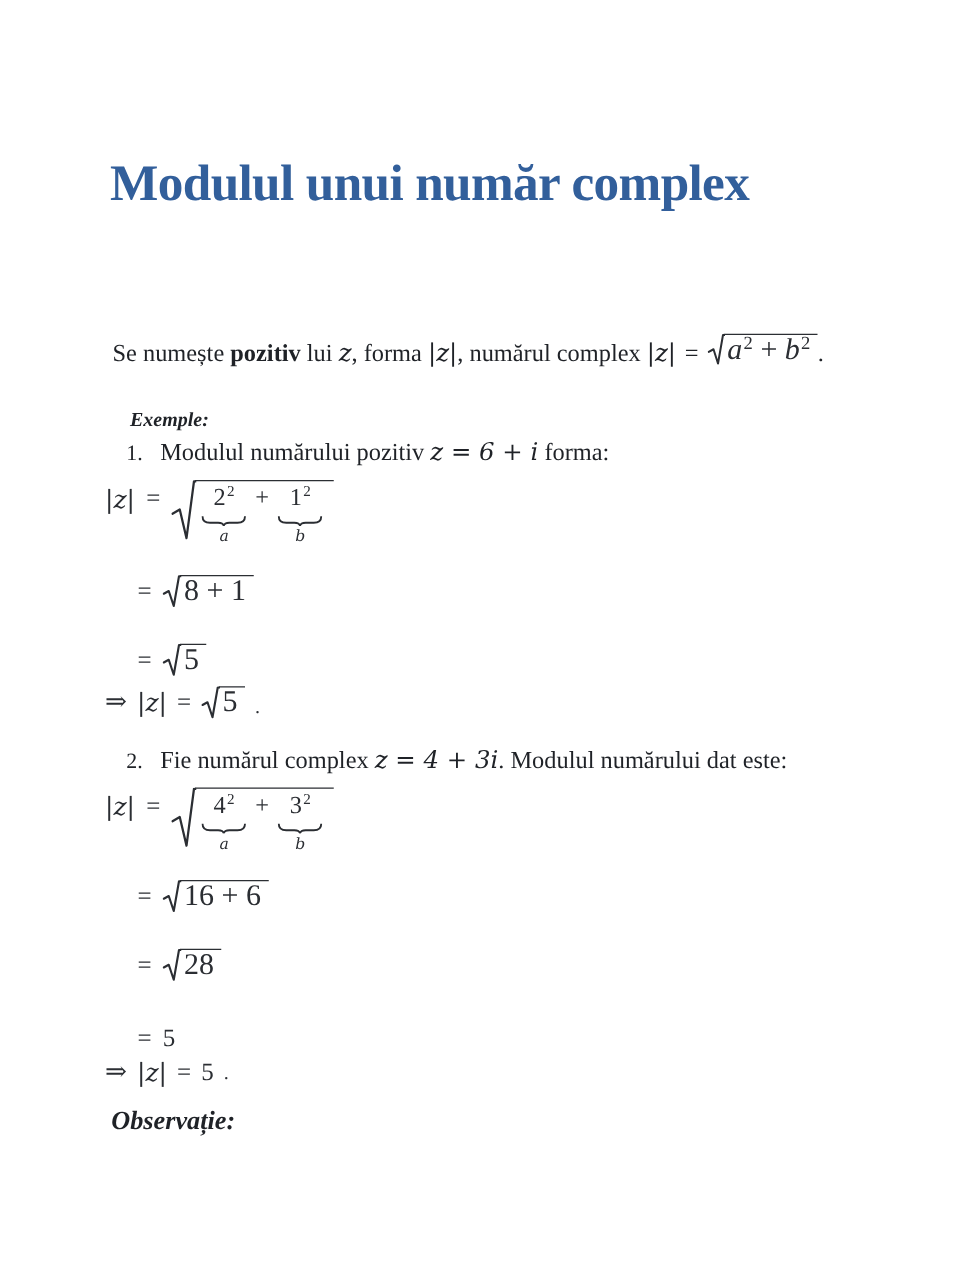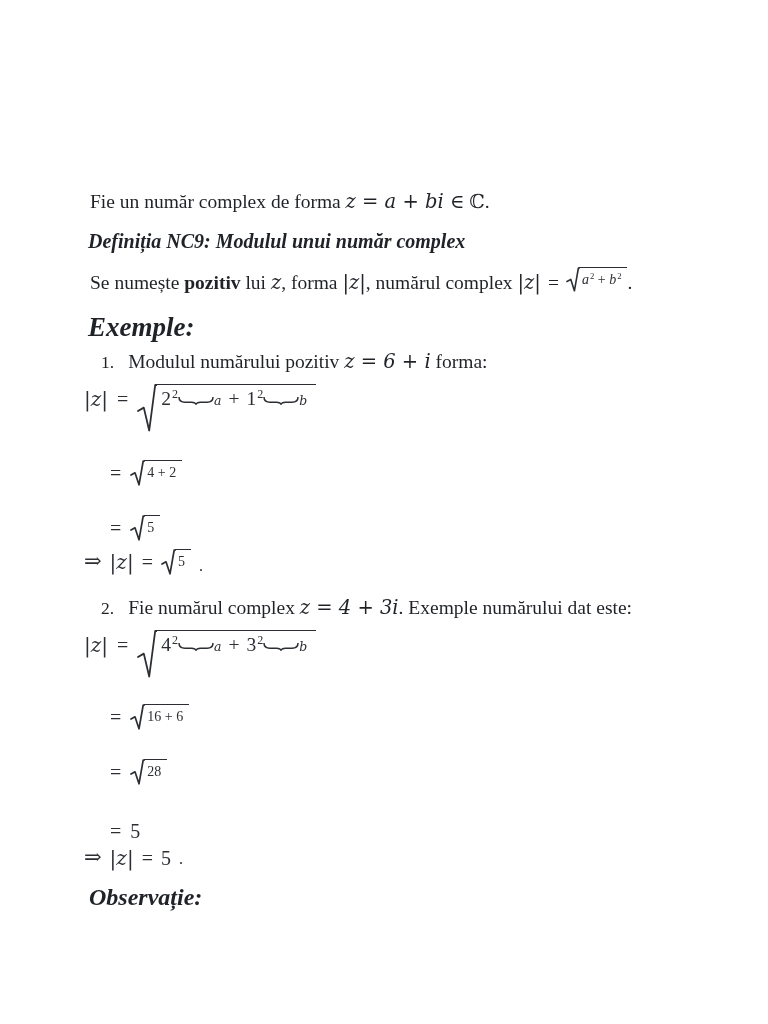--- a/index.html
+++ b/index.html
@@ -8,36 +8,36 @@
     font-family:"Liberation Serif","DejaVu Serif",serif; color:#1f2227;
     overflow:hidden;
   }
   .abs { position:absolute; }
   .title { font-size:41px; font-weight:700; color:#325f9b; line-height:1.1; letter-spacing:-0.5px; }
   .text { font-size:19.5px; line-height:1.25; }
   .bi { font-weight:700; font-style:italic; }
   .b  { font-weight:700; }
   .mi { font-style:italic; font-family:"DejaVu Serif","DejaVu Sans",serif; }
   .heading { font-size:20px; }
-  .obsheading { font-size:24px; }
+  .obsheading { font-size:21px; }
   .math-line { color:#2b2e33; }
   .exp { font-size:0.62em; position:relative; top:-0.55em; margin-left:1px; }
 
   
   .sqrt { display:inline-flex; align-items:flex-start; }
   .rad-svg { flex:none; display:block; }
   .vinc { border-top:1.7px solid #2b2e33; display:inline-block; }
-  .sqrt-small .vinc { padding:1px 6px 0 3px; font-size:14px; line-height:22px; margin-left:-1px; }
+  .sqrt-small .vinc { padding:1px 6px 0 3px; font-size:24px; line-height:22px; margin-left:-1px; }
 
   
   .bigrow { display:flex; align-items:flex-start; gap:9px; font-size:20px; color:#2b2e33; }
   .bigrow .lead { padding-top:5px; line-height:21px; }
   .big-radicand { display:flex; align-items:flex-start; gap:7px; padding:3px 9px 0 5px; margin-left:-1px; }
   .big-radicand .plus { font-size:19.5px; line-height:21px; }
-  .ubterm { display:inline-flex; flex-direction:row; align-items:center; }
+  .ubterm { display:inline-flex; flex-direction:column; align-items:center; }
   .ubterm .term { font-size:19.5px; line-height:21px; }
   .brace-svg { display:block; margin-top:1px; }
   .ublabel { font-size:12.5px; line-height:13px; margin-top:1px; }
 
   
   .steprow { display:flex; align-items:flex-start; gap:9px; font-size:20px; color:#2b2e33; }
   .steprow .eq { padding-top:2px; line-height:22px; }
   .steprow .plainval { padding-top:2px; line-height:22px; }
   .conclrow { gap:8px; }
   .conclrow .implies { font-size:21px; padding-top:1px; line-height:22px; font-family:"DejaVu Serif","DejaVu Sans",serif; }
@@ -45,33 +45,32 @@
 
   
   .stmt { display:flex; align-items:flex-start; }
   .stmt .num { font-size:17.5px; padding-top:2px; margin-right:14px; }
 </style>
 </head>
 <body>
 
 <div class="page">
 
-
-  <p class="abs text" style="left:90px; top:190px; margin:0;"><span>Fie un număr complex de forma </span><span class="mi">z = a + bi </span><span>∈ ℂ</span><span>.</span></p>
-
-  <p class="abs heading bi" style="left:88px; top:230px; margin:0;">Definiția NC9: Modulul unui număr complex</p>
+  <h1 class="abs title" style="left:88px; top:124px; margin:0;">Modulul unui număr complex</h1>
+
+
 
   <p class="abs text" style="left:90px; top:267px; margin:0;"><span>Se numește </span><span class="b">pozitiv</span><span> lui </span><span class="mi">z</span><span>, forma </span><span class="mi">|z|</span><span>, numărul complex </span><span class="mi">|z|</span><span style="margin:0 7px;">=</span><span class="sqrt sqrt-small math-line" style="vertical-align:-4px;">
         <svg class="rad-svg" width="14" height="26" viewBox="0 0 14 26">
           <path d="M1,14.5 L4.8,12.4 L8.4,23.8 L12.4,1 L14,1" fill="none" stroke="#2b2e33" stroke-width="1.6" stroke-linejoin="round" stroke-linecap="round"></path>
         </svg>
         <span class="vinc"><i>a</i><span class="exp">2</span> <span>+</span> <i>b</i><span class="exp">2</span></span>
       </span><span>.</span></p>
 
-  <p class="abs heading bi" style="left:88px; top:312px; margin:0; font-size:27px;">Exemple:</p>
+  <p class="abs heading bi" style="left:88px; top:312px; margin:16px; font-size:16px;">Exemple:</p>
 
   <div class="abs stmt text" style="left:101px; top:350px;">
     <span class="num">1.</span>
     <span><span>Modulul numărului pozitiv </span><span class="mi">z = 6 + i</span><span> forma:</span></span>
   </div>
 
   <div class="abs bigrow" style="left:84px; top:384px;">
     <span class="lead mi">|z|</span>
     <span class="lead">=</span>
     <span class="sqrt">
@@ -97,21 +96,21 @@
       </span>
     </span>
   </div>
 
   <div class="abs steprow" style="left:110px; top:460px;">
     <span class="eq">=</span>
     <span class="sqrt sqrt-small">
         <svg class="rad-svg" width="15" height="27" viewBox="0 0 15 27">
           <path d="M1,15 L5,12.8 L9,24.8 L13.2,1 L15,1" fill="none" stroke="#2b2e33" stroke-width="1.7" stroke-linejoin="round" stroke-linecap="round"></path>
         </svg>
-        <span class="vinc">4 + 2</span>
+        <span class="vinc">8 + 1</span>
       </span>
   </div>
 
   <div class="abs steprow" style="left:110px; top:515px;">
     <span class="eq">=</span>
     <span class="sqrt sqrt-small">
         <svg class="rad-svg" width="15" height="27" viewBox="0 0 15 27">
           <path d="M1,15 L5,12.8 L9,24.8 L13.2,1 L15,1" fill="none" stroke="#2b2e33" stroke-width="1.7" stroke-linejoin="round" stroke-linecap="round"></path>
         </svg>
         <span class="vinc">5</span>
@@ -126,21 +125,21 @@
         <svg class="rad-svg" width="15" height="27" viewBox="0 0 15 27">
           <path d="M1,15 L5,12.8 L9,24.8 L13.2,1 L15,1" fill="none" stroke="#2b2e33" stroke-width="1.7" stroke-linejoin="round" stroke-linecap="round"></path>
         </svg>
         <span class="vinc">5</span>
       </span>
     <span class="period">.</span>
   </div>
 
   <div class="abs stmt text" style="left:101px; top:596px;">
     <span class="num">2.</span>
-    <span><span>Fie numărul complex </span><span class="mi">z = 4 + 3i</span><span>. Exemple numărului dat este:</span></span>
+    <span><span>Fie numărul complex </span><span class="mi">z = 4 + 3i</span><span>. Modulul numărului dat este:</span></span>
   </div>
 
   <div class="abs bigrow" style="left:84px; top:630px;">
     <span class="lead mi">|z|</span>
     <span class="lead">=</span>
     <span class="sqrt">
       <svg class="rad-svg" width="20" height="49" viewBox="0 0 20 49">
           <path d="M1,27 L6.8,23.6 L12.2,46.5 L18.2,1 L20,1" fill="none" stroke="#2b2e33" stroke-width="1.8" stroke-linejoin="round" stroke-linecap="round"></path>
         </svg>
       <span class="big-radicand vinc">

